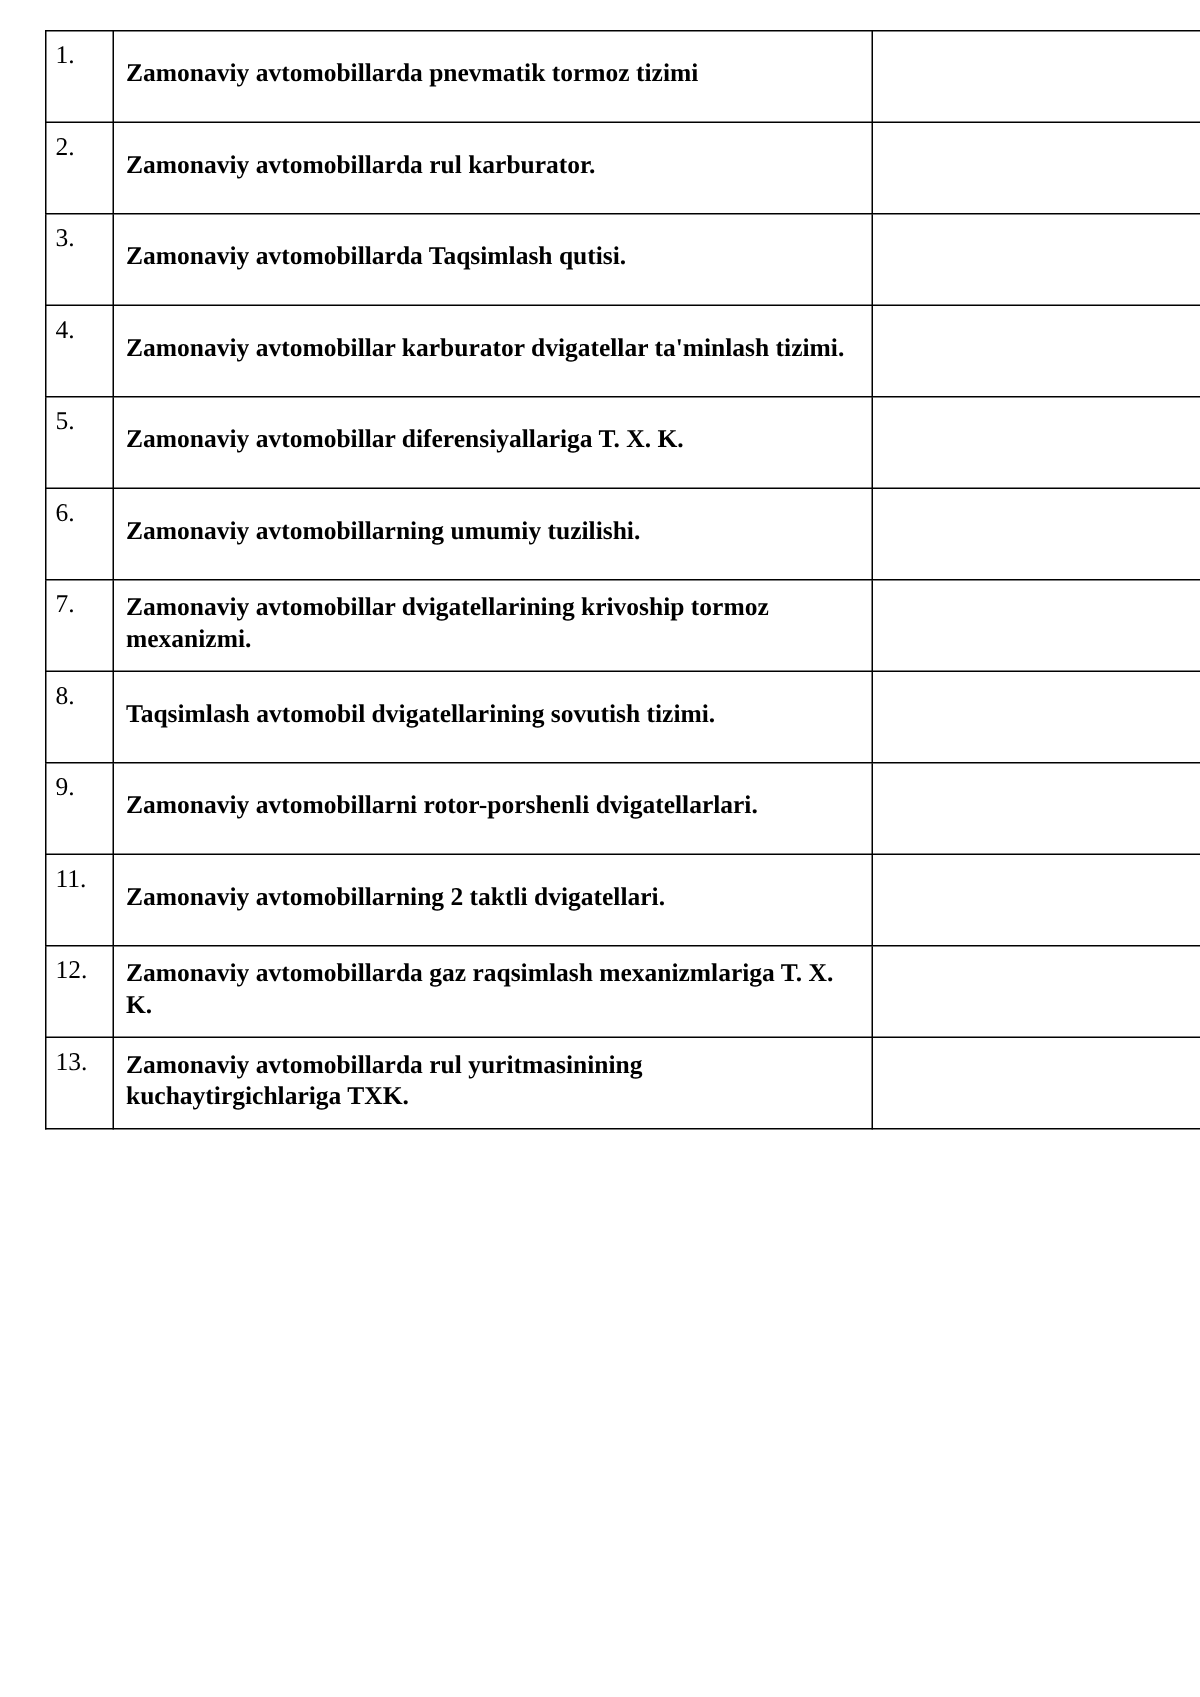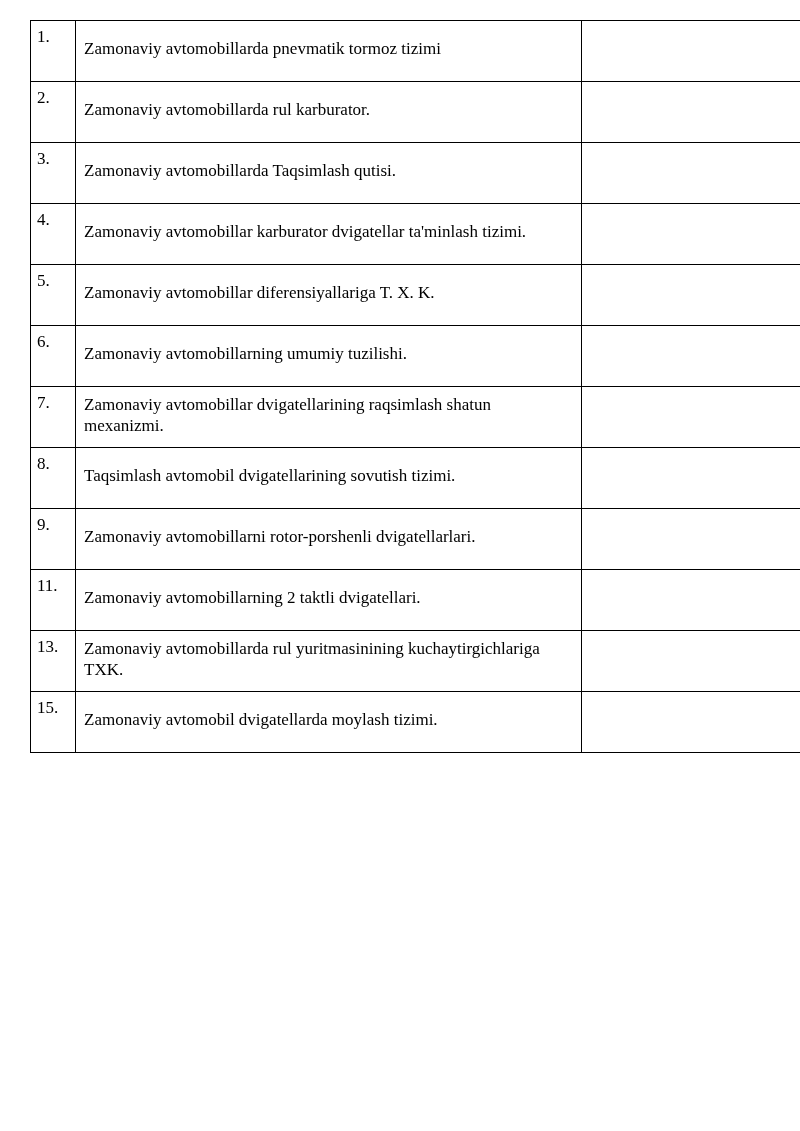--- a/index.html
+++ b/index.html
@@ -34,20 +34,21 @@
   }
   td.cell-num {
     width: 36px;
     vertical-align: top;
     padding: 5px 2px 0 6px;
   }
   td.cell-topic {
     width: 487px;
     vertical-align: middle;
     padding: 0 10px 4px 8px;
+    font-weight: bold;
   }
   td.cell-notes {
     width: 217px;
   }
 </style>
 </head>
 <body>
 
 <div class="page">
   <table class="topics-table">
@@ -77,43 +78,43 @@
           <td class="cell-topic">Zamonaviy avtomobillar diferensiyallariga T. X. K.</td>
           <td class="cell-notes"></td>
         </tr>
         <tr class="topic-row">
           <td class="cell-num">6.</td>
           <td class="cell-topic">Zamonaviy avtomobillarning umumiy tuzilishi.</td>
           <td class="cell-notes"></td>
         </tr>
         <tr class="topic-row">
           <td class="cell-num">7.</td>
-          <td class="cell-topic">Zamonaviy avtomobillar dvigatellarining  raqsimlash shatun mexanizmi.</td>
+          <td class="cell-topic">Zamonaviy avtomobillar dvigatellarining  krivoship tormoz mexanizmi.</td>
           <td class="cell-notes"></td>
         </tr>
         <tr class="topic-row">
           <td class="cell-num">8.</td>
           <td class="cell-topic">Taqsimlash avtomobil dvigatellarining sovutish tizimi.</td>
           <td class="cell-notes"></td>
         </tr>
         <tr class="topic-row">
           <td class="cell-num">9.</td>
           <td class="cell-topic">Zamonaviy avtomobillarni rotor-porshenli dvigatellarlari.</td>
           <td class="cell-notes"></td>
         </tr>
         <tr class="topic-row">
           <td class="cell-num">11.</td>
           <td class="cell-topic">Zamonaviy avtomobillarning  2 taktli dvigatellari.</td>
           <td class="cell-notes"></td>
         </tr>
         <tr class="topic-row">
-          <td class="cell-num">13.</td>
-          <td class="cell-topic">Zamonaviy avtomobillarda rul yuritmasinining kuchaytirgichlariga TXK.</td>
+          <td class="cell-num">12.</td>
+          <td class="cell-topic">Zamonaviy avtomobillarda gaz raqsimlash mexanizmlariga T. X. K.</td>
           <td class="cell-notes"></td>
         </tr>
         <tr class="topic-row">
-          <td class="cell-num">15.</td>
-          <td class="cell-topic">Zamonaviy avtomobil dvigatellarda moylash tizimi.</td>
+          <td class="cell-num">13.</td>
+          <td class="cell-topic">Zamonaviy avtomobillarda rul yuritmasinining kuchaytirgichlariga TXK.</td>
           <td class="cell-notes"></td>
         </tr>
       </tbody>
   </table>
 </div>
 
 </body></html>

